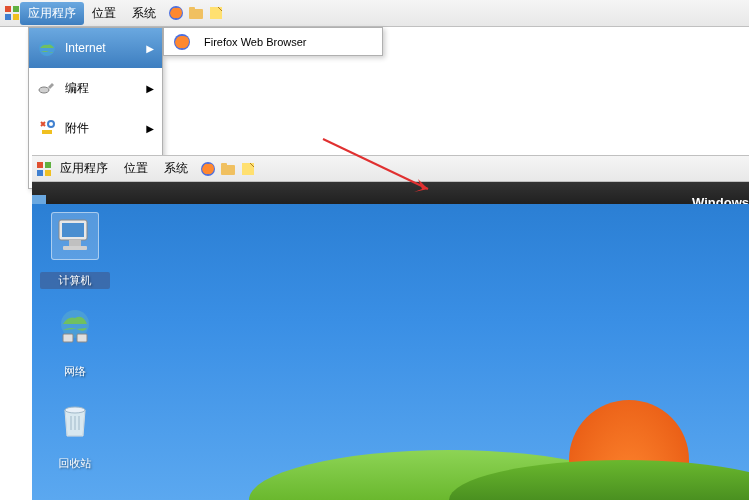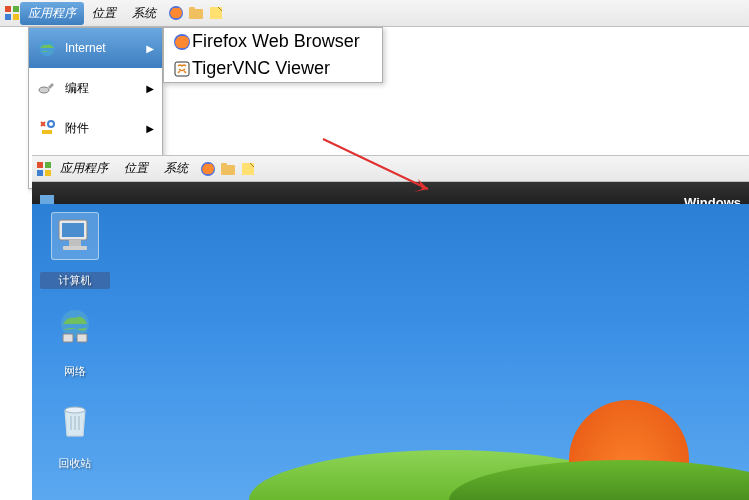--- a/index.html
+++ b/index.html
@@ -1,41 +1,41 @@
 <!DOCTYPE html>
 <html><head>
 <meta charset="utf-8">
 <style>
 * { margin: 0; padding: 0; box-sizing: border-box; font-family: "Microsoft YaHei", sans-serif; }
 body { width: 749px; height: 500px; background: #fff; position: relative; overflow: hidden; }
 
 
 .menubar { height: 27px; background: linear-gradient(to bottom, #f5f5f5, #e8e8e8); border-bottom: 1px solid #c0c0c0; display: flex; align-items: center; padding: 0 4px; }
-.menubar-item { padding: 3px 8px; font-size: 12px; cursor: pointer; display: flex; align-items: center; gap: 4px; font-style: italic; }
+.menubar-item { padding: 3px 8px; font-size: 12px; cursor: pointer; display: flex; align-items: center; gap: 4px; }
 .menubar-item.active { background: linear-gradient(to bottom, #6aa8e0, #3d7ec0); color: #fff; border-radius: 3px; }
 .menubar-icon { width: 16px; height: 16px; display: inline-flex; align-items: center; justify-content: center; }
 
 
 .dropdown { position: absolute; top: 27px; left: 28px; width: 135px; background: #fff; border: 1px solid #b0b0b0; box-shadow: 2px 2px 5px rgba(0,0,0,0.2); }
 .dropdown-item { padding: 20px 8px; font-size: 12px; display: flex; align-items: center; gap: 8px; cursor: pointer; height: 27px; }
 .dropdown-item.active { background: linear-gradient(to bottom, #6aa8e0, #3d7ec0); color: #fff; }
 .dropdown-item .arrow { margin-left: auto; font-size: 10px; }
 .dropdown-icon { width: 20px; height: 20px; display: inline-flex; align-items: center; justify-content: center; }
 
 
 .submenu { position: absolute; top: 27px; left: 163px; width: 220px; background: #fff; border: 1px solid #b0b0b0; box-shadow: 2px 2px 5px rgba(0,0,0,0.2); }
-.submenu-item { padding: 4px 8px; font-size: 18px; display: flex; align-items: center; gap: 0; cursor: pointer; height: 27px; }
+.submenu-item { padding: 4px 8px; font-size: 11px; display: flex; align-items: center; gap: 12px; cursor: pointer; height: 27px; }
 .submenu-item.active { background: linear-gradient(to bottom, #6aa8e0, #3d7ec0); color: #fff; }
 .submenu-icon { width: 20px; height: 20px; display: inline-flex; align-items: center; justify-content: center; }
 
 
 .menubar2 { position: absolute; top: 155px; left: 32px; right: 0; height: 27px; background: linear-gradient(to bottom, #f5f5f5, #e8e8e8); border-top: 1px solid #c0c0c0; border-bottom: 1px solid #c0c0c0; display: flex; align-items: center; padding: 0 4px; }
 
 
-.titlebar { position: absolute; top: 182px; left: 32px; right: 0; height: 40px; background: linear-gradient(to bottom, #333, #111); color: #fff; display: flex; align-items: center; padding: 0 8px; font-size: 13px; font-weight: bold; }
+.titlebar { position: absolute; top: 182px; left: 32px; right: 0; height: 40px; background: linear-gradient(to bottom, #333, #111); color: #fff; display: flex; align-items: center; padding: 0 0; font-size: 13px; font-weight: bold; }
 .titlebar .title-icon { width: 14px; height: 14px; background: #6aa8e0; margin-right: 6px; }
 .titlebar .title-text { margin-left: auto; }
 
 
 .desktop { position: absolute; top: 204px; left: 32px; right: 0; bottom: 0; background: linear-gradient(to bottom, #2b7fd4 0%, #3a8fe5 40%, #5ba8f0 100%); overflow: hidden; }
 .desktop-icon { width: 70px; text-align: center; position: absolute; cursor: pointer; }
 .desktop-icon .icon-img { width: 48px; height: 48px; margin: 0 auto; display: flex; align-items: center; justify-content: center; }
 .desktop-icon .icon-label { color: #fff; font-size: 11px; margin-top: 12px; text-shadow: 1px 1px 2px rgba(0,0,0,0.5); }
 .desktop-icon.selected .icon-img { background: rgba(255,255,255,0.2); border: 1px solid rgba(255,255,255,0.5); border-radius: 3px; }
 .desktop-icon.selected .icon-label { background: rgba(60,100,160,0.8); padding: 1px 3px; border-radius: 2px; }
@@ -143,29 +143,20 @@
 
 <div class="submenu">
   <div class="submenu-item">
     <span class="submenu-icon">
       <svg width="18" height="18" viewBox="0 0 18 18">
           <circle cx="9" cy="9" r="8" fill="#4a6ee0"></circle>
           <path d="M2 9 Q4 2 9 3 Q16 2 16 9 Q15 16 9 15 Q3 16 2 9" fill="#ff8830"></path>
         </svg>
     </span>
     <span>Firefox Web Browser</span>
-  </div>
-  <div class="submenu-item">
-    <span class="submenu-icon">
-      <svg width="18" height="18" viewBox="0 0 18 18">
-          <rect x="2" y="2" width="14" height="14" rx="2" fill="#fff" stroke="#333"></rect>
-          <path d="M5 6 Q7 4 9 6 Q11 4 13 6 M6 9 Q9 12 12 9 M5 13 L7 11 M13 13 L11 11" stroke="#e08020" stroke-width="1.5" fill="none"></path>
-        </svg>
-    </span>
-    <span>TigerVNC Viewer</span>
   </div>
 </div>
 
 <div class="menubar2">
   <span class="menubar-icon">
     <svg width="16" height="16" viewBox="0 0 16 16">
         <rect x="1" y="1" width="6" height="6" fill="#e05030"></rect>
         <rect x="9" y="1" width="6" height="6" fill="#60b040"></rect>
         <rect x="1" y="9" width="6" height="6" fill="#4080d0"></rect>
         <rect x="9" y="9" width="6" height="6" fill="#f0c020"></rect>

